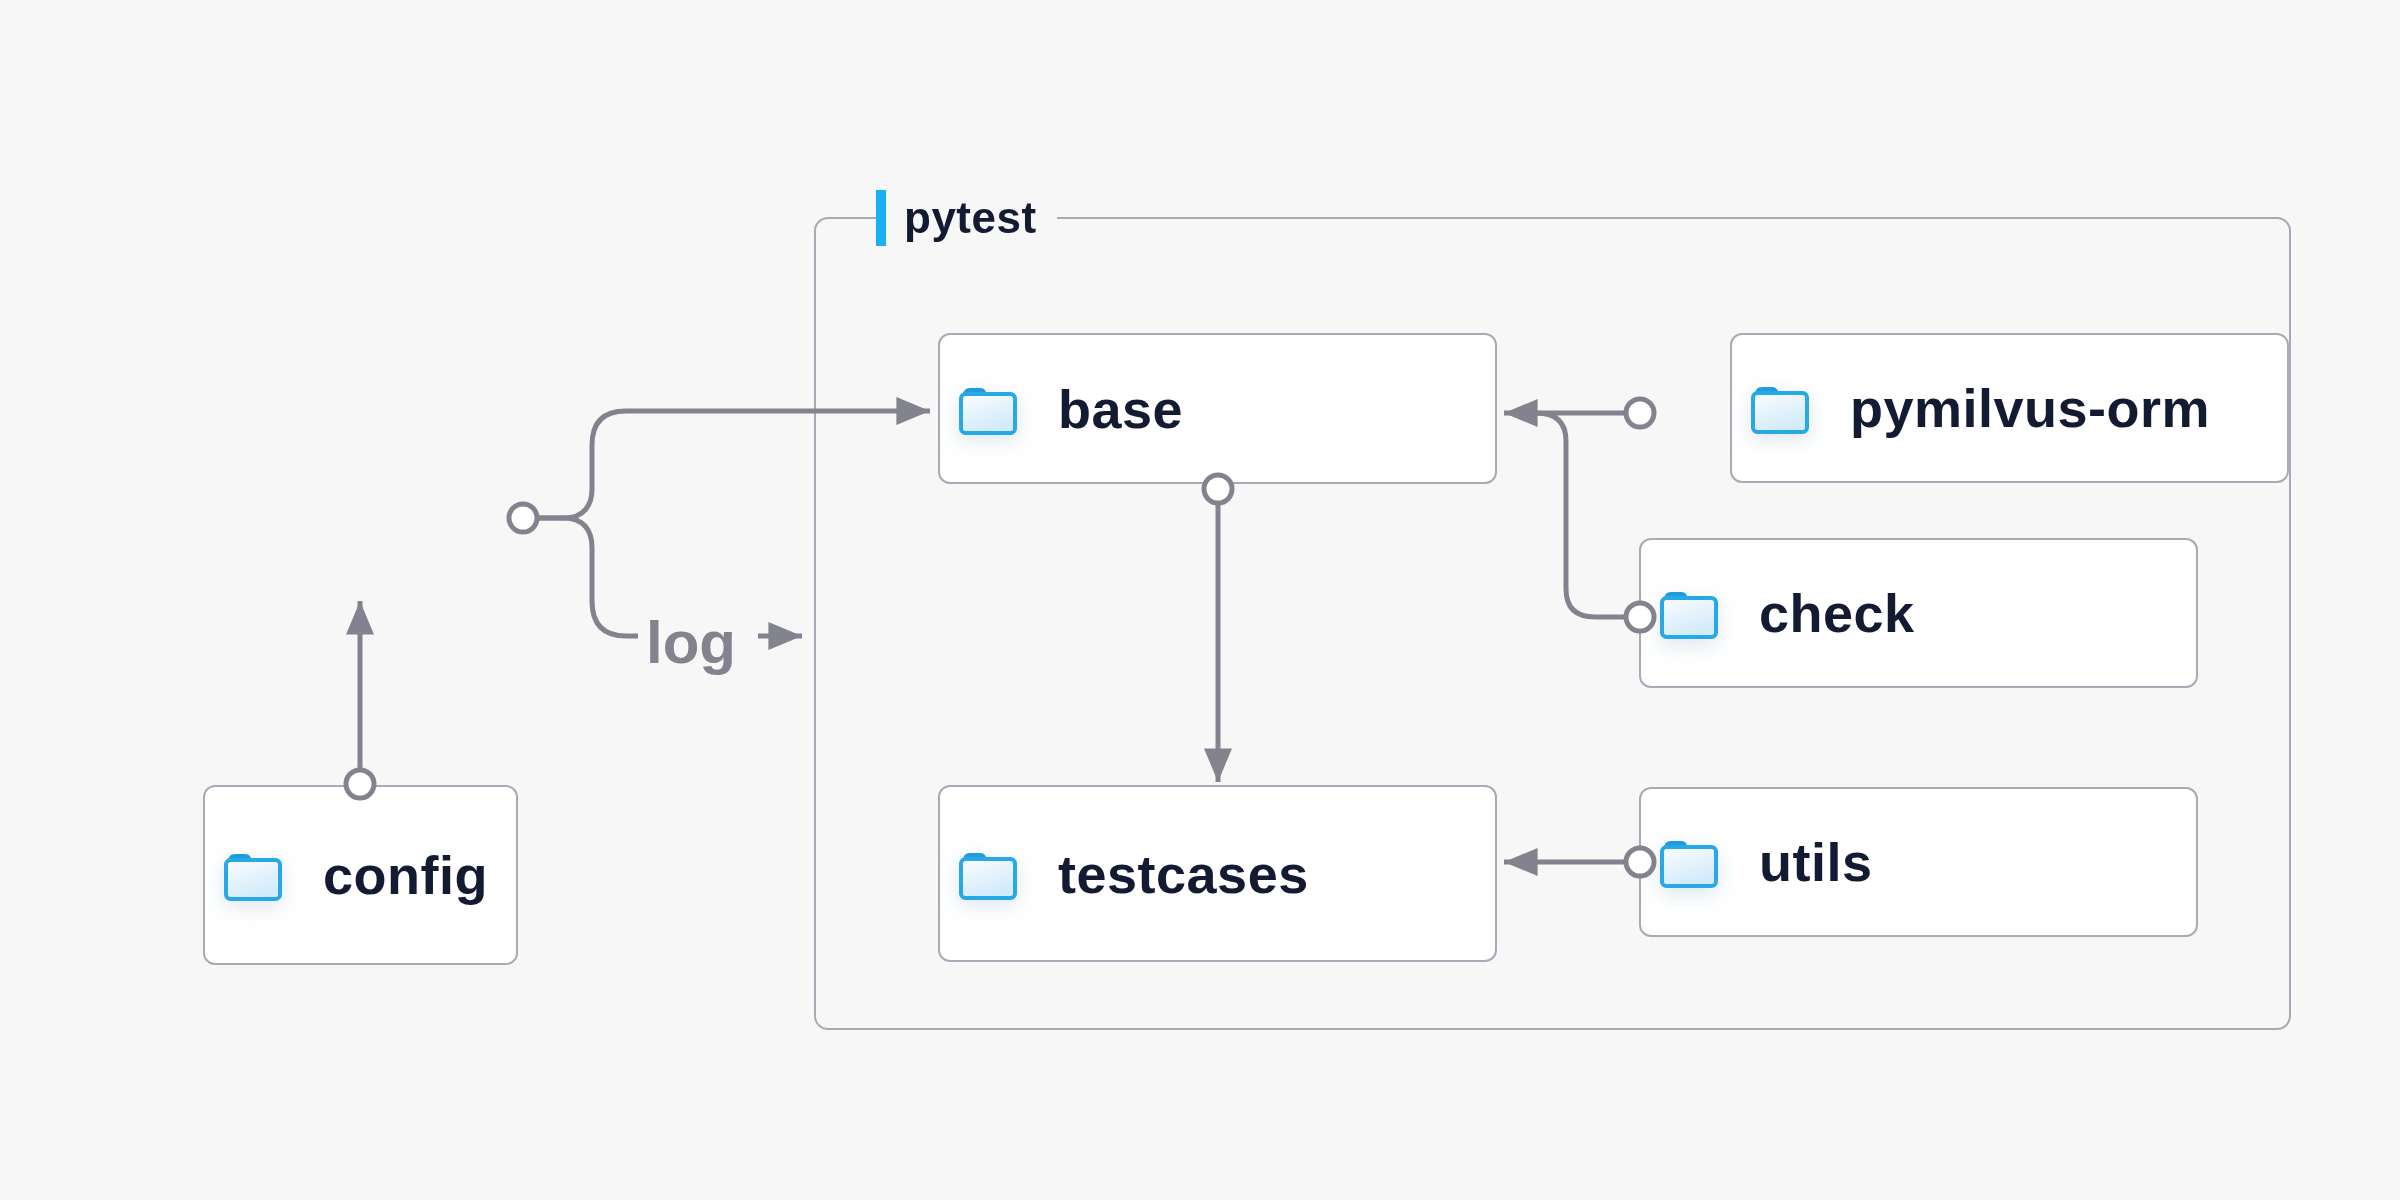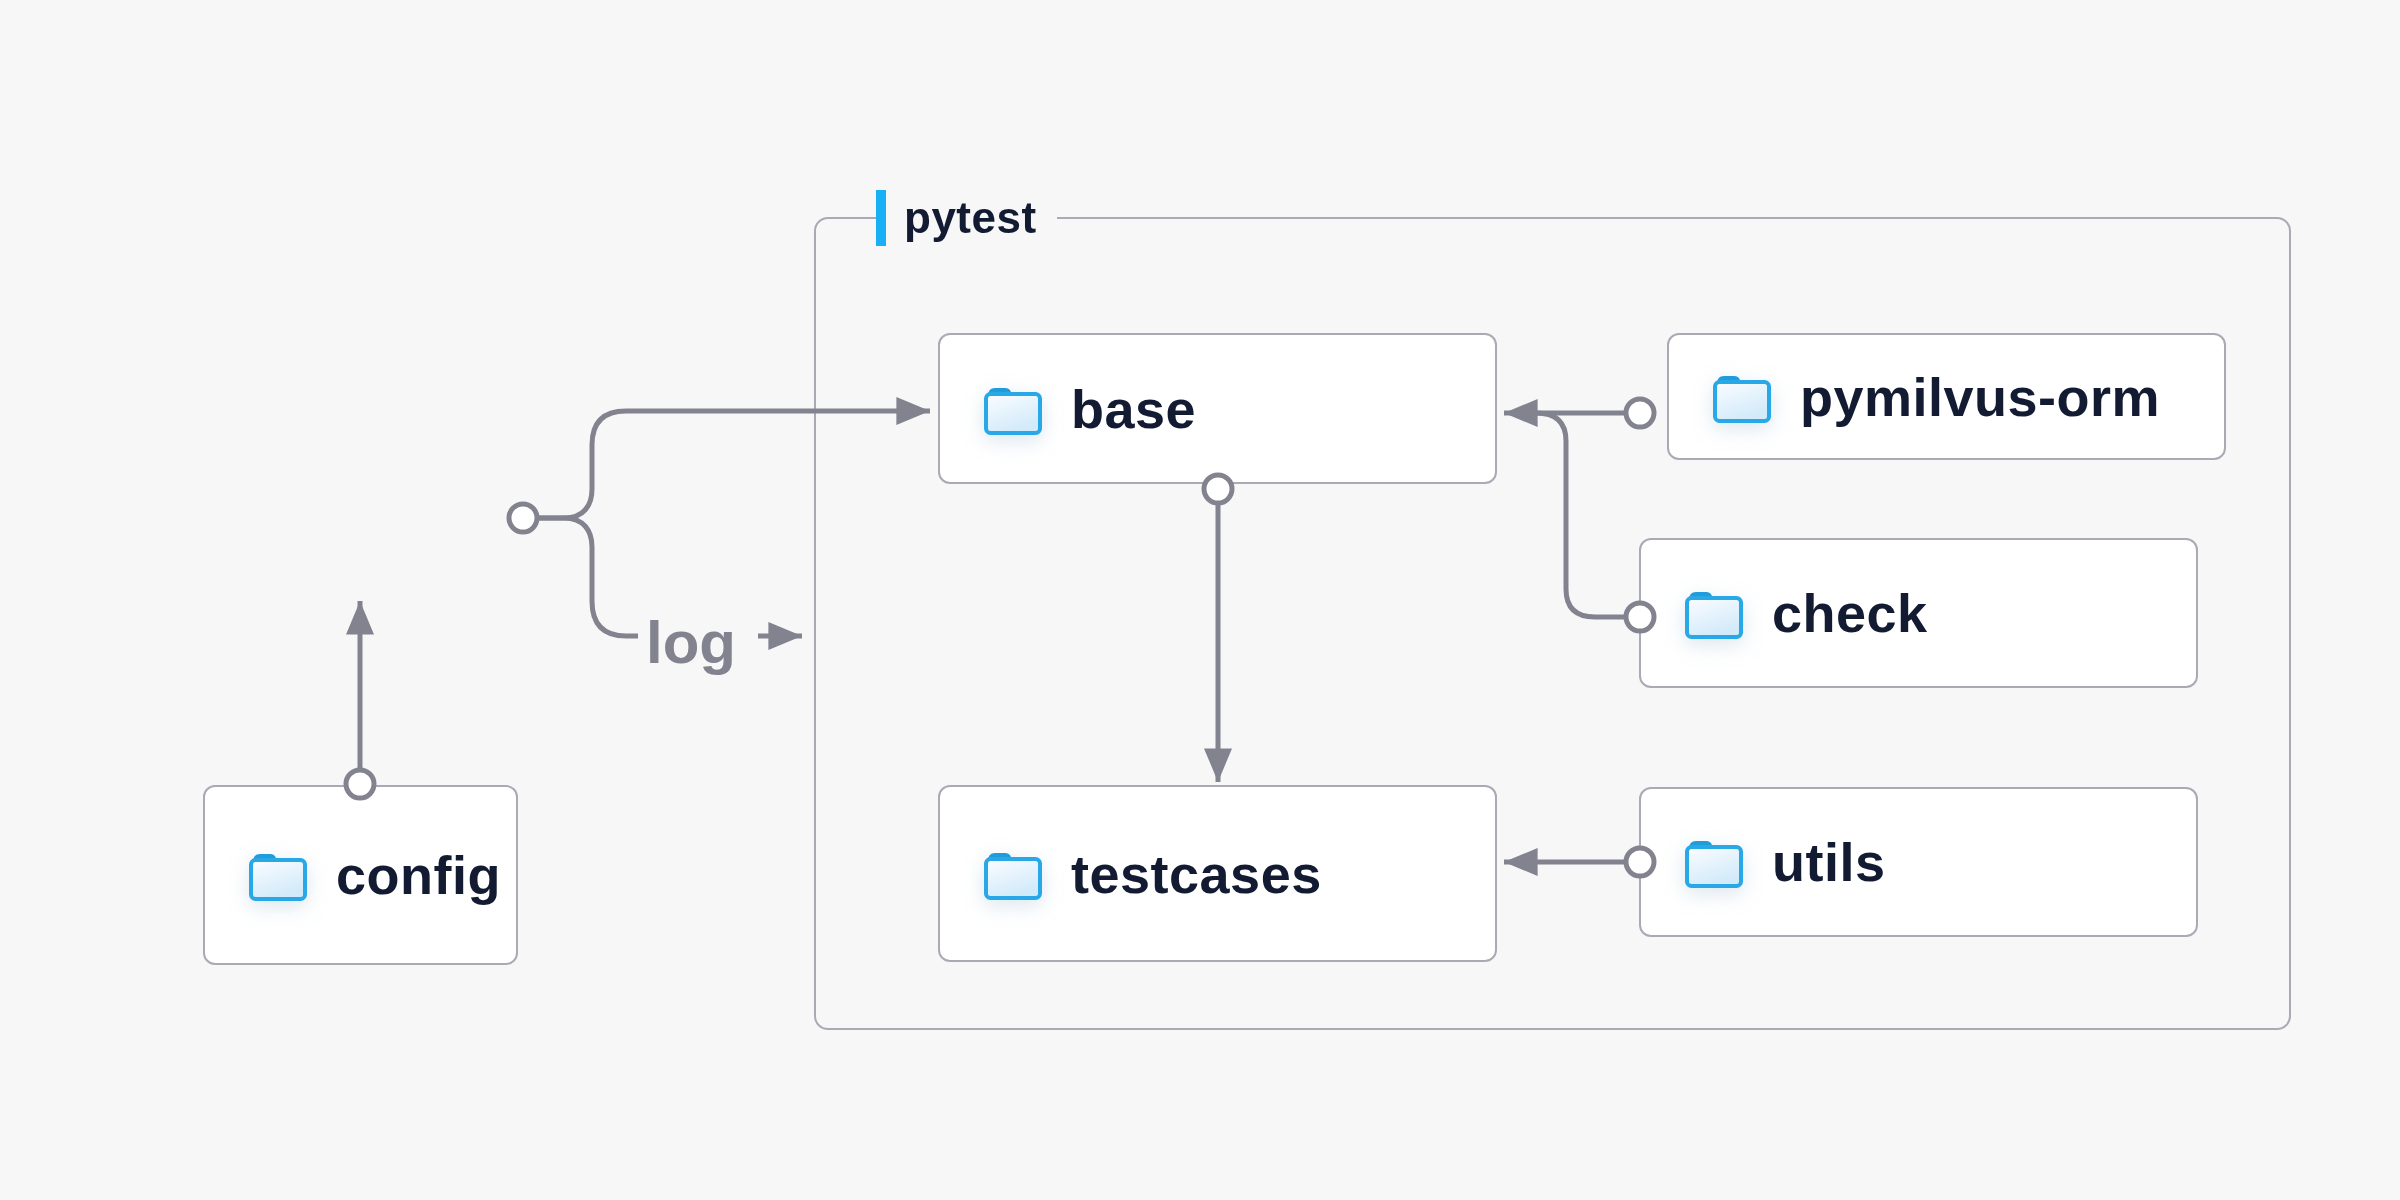--- a/index.html
+++ b/index.html
@@ -20,21 +20,21 @@
     display:flex;align-items:center;gap:18px;
     background:var(--background,#f7f7f8);padding-right:20px;z-index:3;
   }
   .group-label .bar{width:10px;height:56px;background:var(--accent_blue,#18b0f5);}
   .group-label .text{
     font-size:44px;font-weight:700;color:var(--text_dark,#131b33);letter-spacing:.5px;
   }
   .node{
     position:absolute;background:#ffffff;
     border:2px solid var(--box_border,#a9aab5);border-radius:12px;
-    display:flex;align-items:center;padding-left:41px;gap:26px;
+    display:flex;align-items:center;padding-left:16px;gap:38px;
     box-sizing:border-box;z-index:1;
   }
   .node-label{
     font-size:54px;font-weight:700;color:var(--text_dark,#131b33);letter-spacing:.5px;
     white-space:nowrap;
   }
   .folder{flex:0 0 auto;filter:drop-shadow(0 6px 10px rgba(120,160,190,.25));}
   svg.edges{position:absolute;inset:0;z-index:2;pointer-events:none;}
   .edge{fill:none;stroke:var(--line_gray,#82838e);stroke-width:5;}
   .port{fill:#ffffff;stroke:var(--line_gray,#82838e);stroke-width:5;}
@@ -75,21 +75,21 @@
   </div>
 
   <div class="node" style="left:892px;top:333px;width:559px;height:151px">
     <svg class="folder" viewBox="0 0 64 54" width="64" height="54">
       <path d="M7 14 Q7 6 14 6 L24 6 Q28.5 6 30 10 L33 17 L7 17 Z" fill="#1f9cd9"></path>
       <rect x="5" y="12" width="54" height="39" rx="4.5" fill="url(#folderGrad)" stroke="#29a8e8" stroke-width="4"></rect>
     </svg>
     <span class="node-label">base</span>
   </div>
 
-  <div class="node" style="left:1621px;top:333px;width:559px;height:127px">
+  <div class="node" style="left:1684px;top:333px;width:559px;height:150px">
     <svg class="folder" viewBox="0 0 64 54" width="64" height="54">
       <path d="M7 14 Q7 6 14 6 L24 6 Q28.5 6 30 10 L33 17 L7 17 Z" fill="#1f9cd9"></path>
       <rect x="5" y="12" width="54" height="39" rx="4.5" fill="url(#folderGrad)" stroke="#29a8e8" stroke-width="4"></rect>
     </svg>
     <span class="node-label">pymilvus-orm</span>
   </div>
 
   <div class="node" style="left:1593px;top:538px;width:559px;height:150px">
     <svg class="folder" viewBox="0 0 64 54" width="64" height="54">
       <path d="M7 14 Q7 6 14 6 L24 6 Q28.5 6 30 10 L33 17 L7 17 Z" fill="#1f9cd9"></path>

